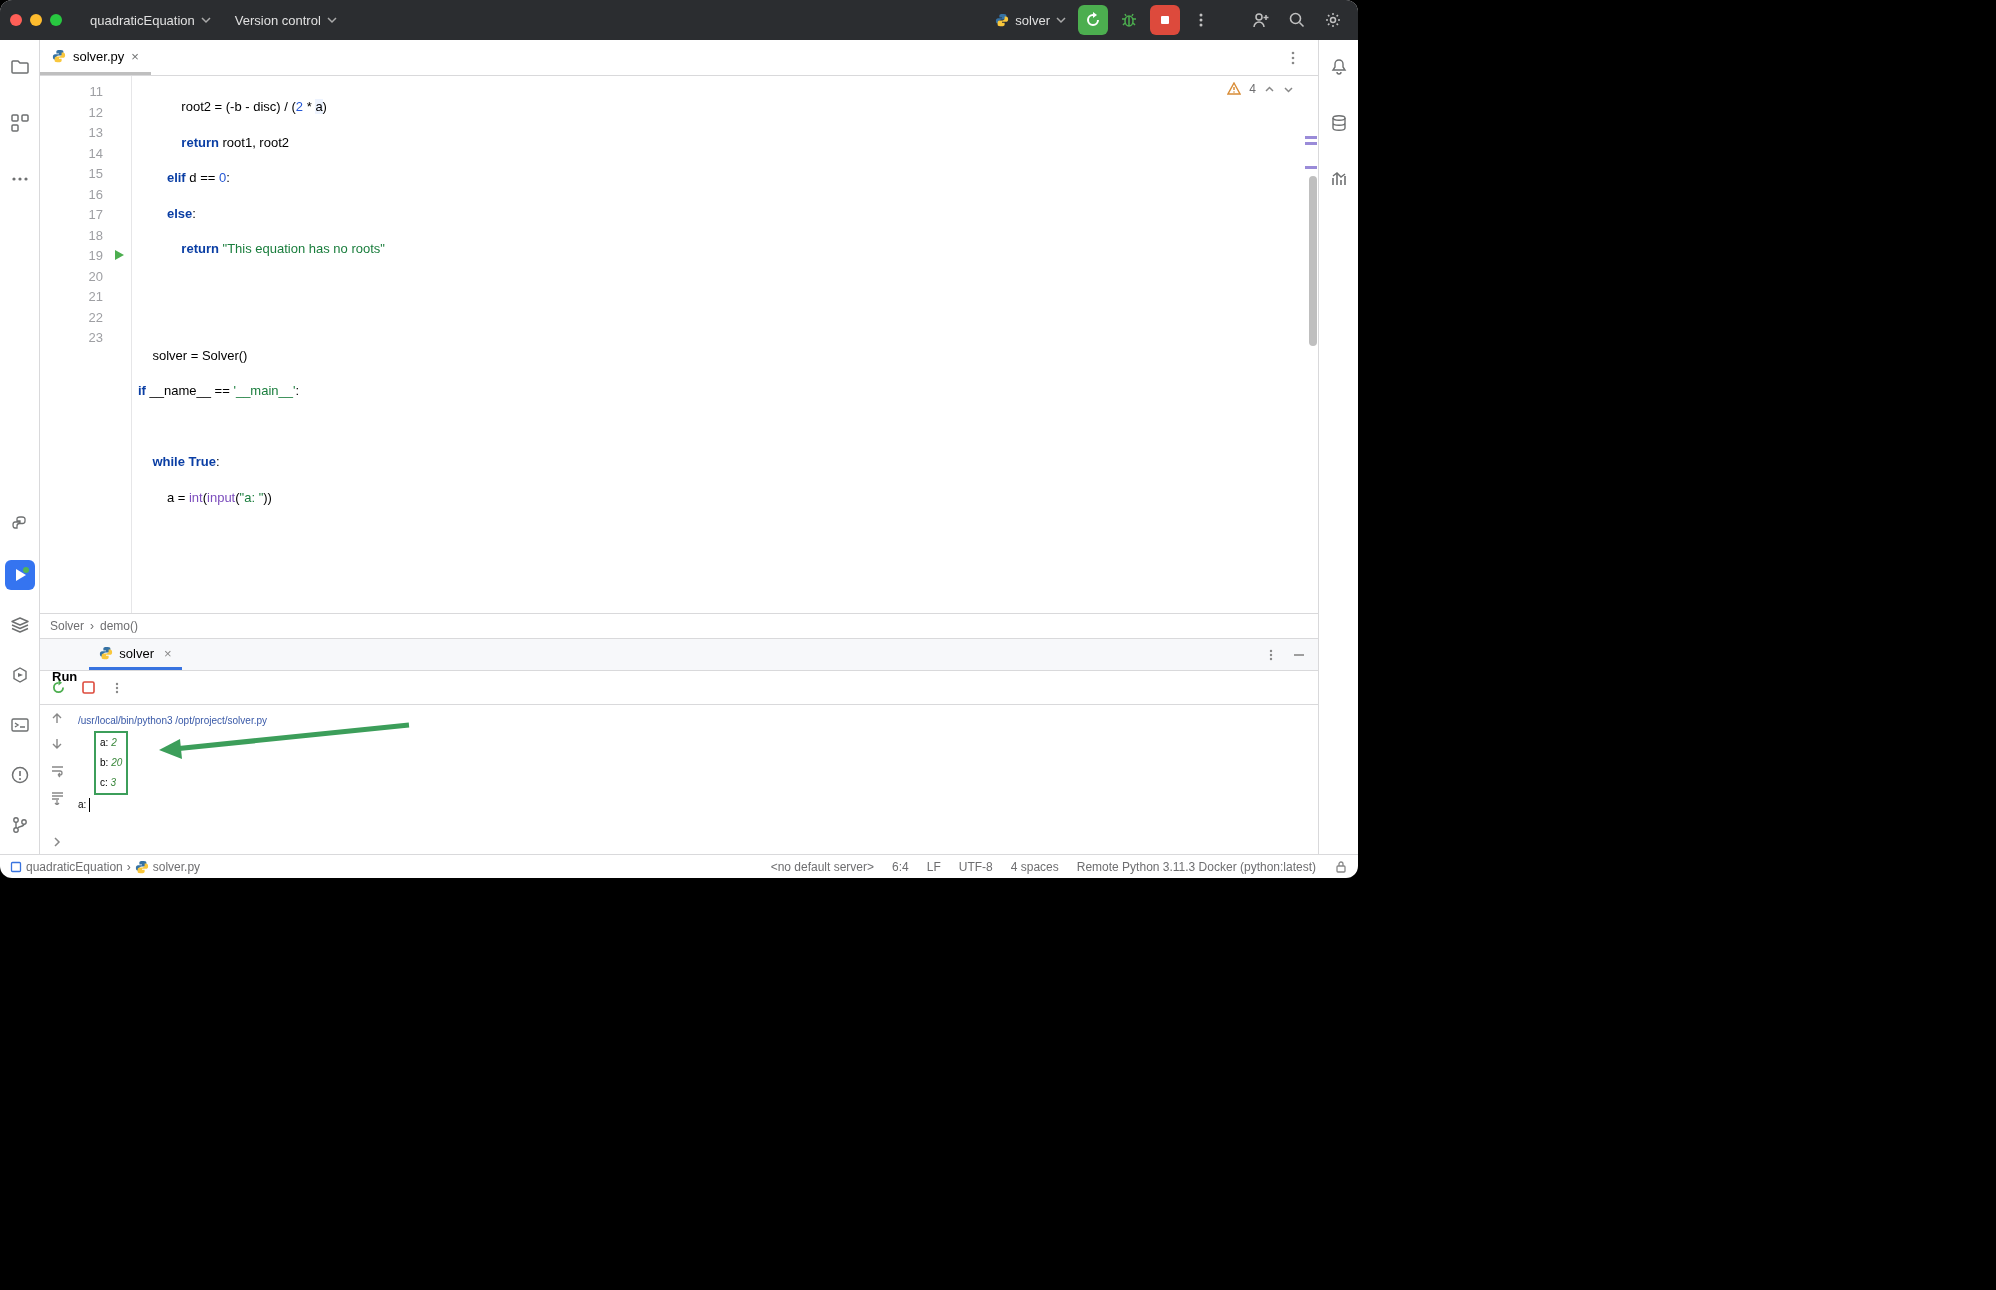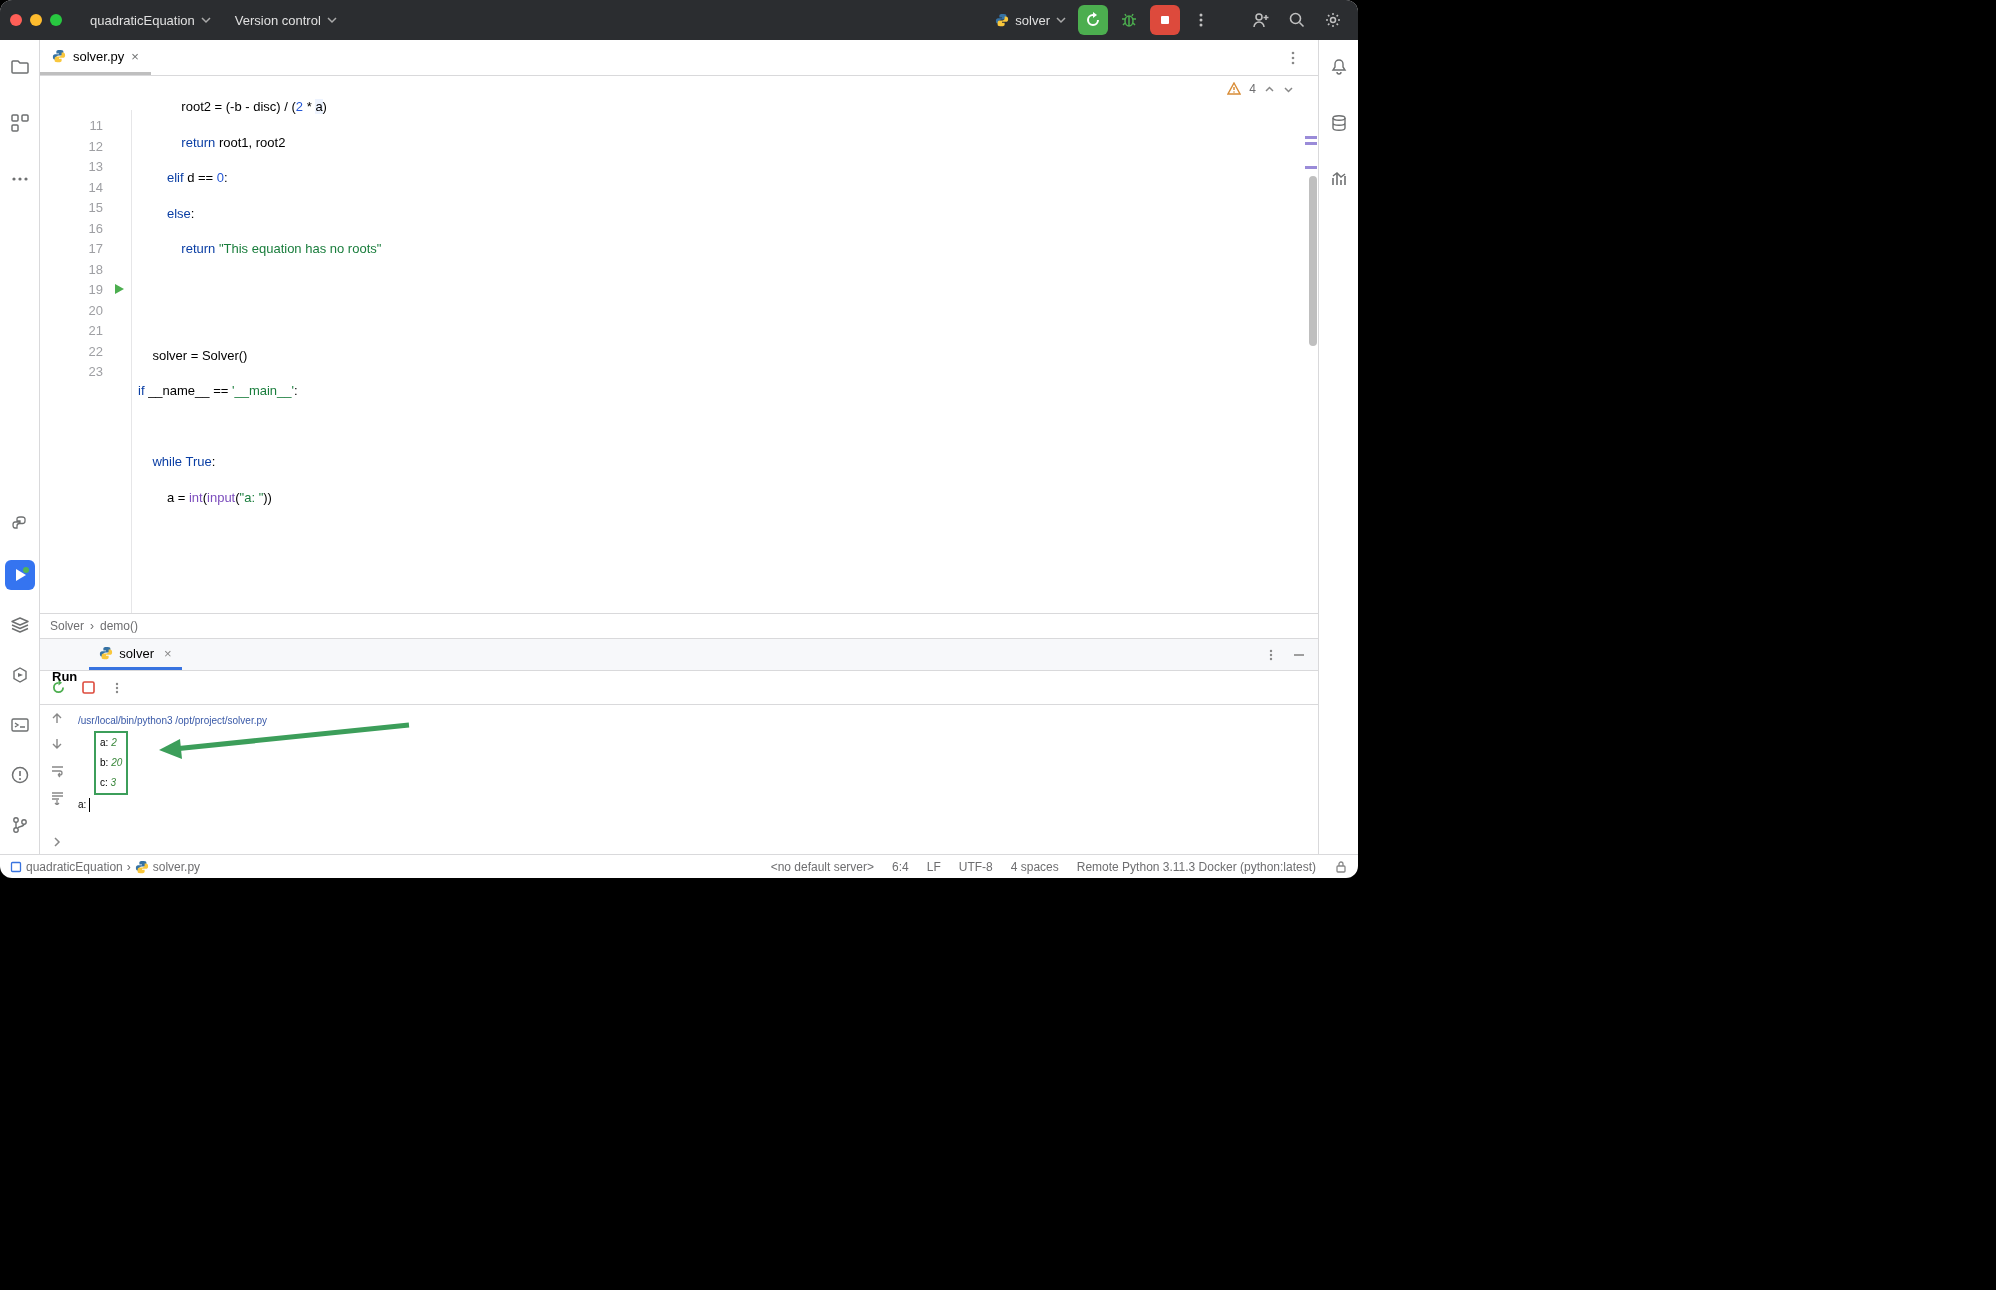--- a/index.html
+++ b/index.html
@@ -33,26 +33,26 @@
 .left-tool{width:40px;border-right:1px solid var(--border);display:flex;flex-direction:column;align-items:center;padding-top:12px;gap:26px;}
 .left-bottom{margin-top:auto;display:flex;flex-direction:column;align-items:center;gap:20px;padding-bottom:14px;}
 .lt-btn{width:30px;height:30px;display:flex;align-items:center;justify-content:center;border-radius:6px;cursor:pointer;}
 .lt-btn.active{background:var(--blue-bg);}
 .center{flex:1;display:flex;flex-direction:column;min-width:0;}
 .tabbar{height:36px;border-bottom:1px solid var(--border);display:flex;align-items:stretch;}
 .etab{display:flex;align-items:center;gap:7px;padding:0 12px;border-bottom:3px solid rgba(0,0,0,0.25);font-size:13px;cursor:pointer;position:relative;}
 .etab .x{color:var(--icon);font-size:13px;}
 .tabbar .rest{flex:1;display:flex;justify-content:flex-end;align-items:center;padding-right:10px;}
 .editor{flex:1;display:flex;min-height:0;position:relative;overflow:hidden;}
-.gutter{width:92px;text-align:right;color:var(--gutter-num);font-family:Menlo,Consolas,monospace;font-size:13px;padding-top:6px;user-select:none;border-right:1px solid var(--border-light);margin-top:34px;}
+.gutter{width:92px;text-align:right;color:var(--gutter-num);font-family:Menlo,Consolas,monospace;font-size:13px;padding-top:6px;user-select:none;border-right:1px solid var(--border-light);}
 .gutter .ln{height:20.5px;line-height:20.5px;padding-right:28px;position:relative;}
 .gutter .ln .run-gut{position:absolute;right:6px;top:3px;color:var(--green);}
 .code{flex:1;font-family:Menlo,Consolas,monospace;font-size:13px;padding-top:6px;white-space:pre;overflow:hidden;}
 .code .cl{height:20.5px;line-height:20.5px;padding-left:6px;}
-.kw{color:var(--kw);} .str{color:var(--str);} .num{color:var(--num);} .builtin{color:#7c4dbd;}
+.kw{color:var(--kw);font-weight:bold;} .str{color:var(--str);} .num{color:var(--num);} .builtin{color:#7c4dbd;}
 .hlchar{background:var(--hl-bg);}
 .insp{position:absolute;top:6px;right:24px;display:flex;align-items:center;gap:8px;color:var(--text-dim);font-size:12px;}
 .insp .warn{color:var(--orange);}
 .minimap{position:absolute;right:0;top:0;width:12px;height:100%;}
 .minimap .mmk{position:absolute;right:1px;width:12px;height:3px;background:#9a8bd8;}
 .minimap .scr{position:absolute;right:1px;width:8px;background:#bfbfbf;border-radius:4px;}
 .crumb{height:26px;border-top:1px solid var(--border);border-bottom:1px solid var(--border);display:flex;align-items:center;padding:0 10px;font-size:12px;color:var(--text-dim);}
 .runpanel{display:flex;flex-direction:column;height:215px;border-top:0;}
 .rp-top{height:32px;display:flex;align-items:center;border-bottom:1px solid var(--border);background:#f7f8fa;}
 .rp-title{font-weight:600;font-size:13px;padding:0 12px;margin-top:44px;}

